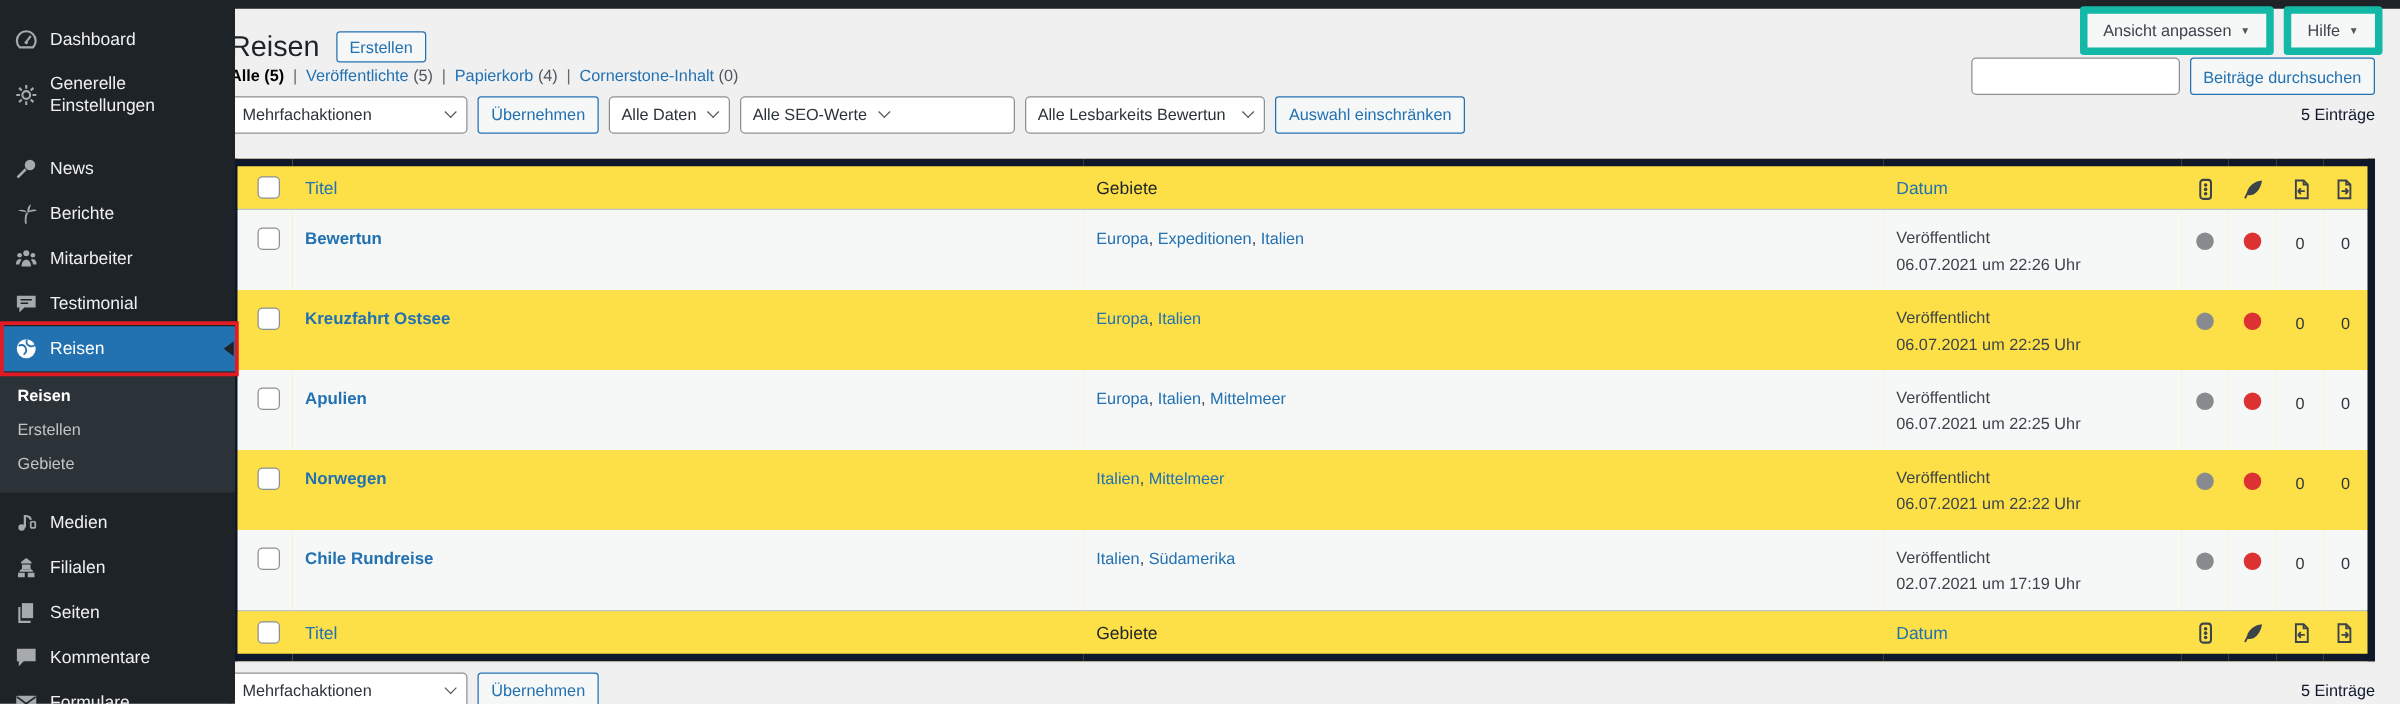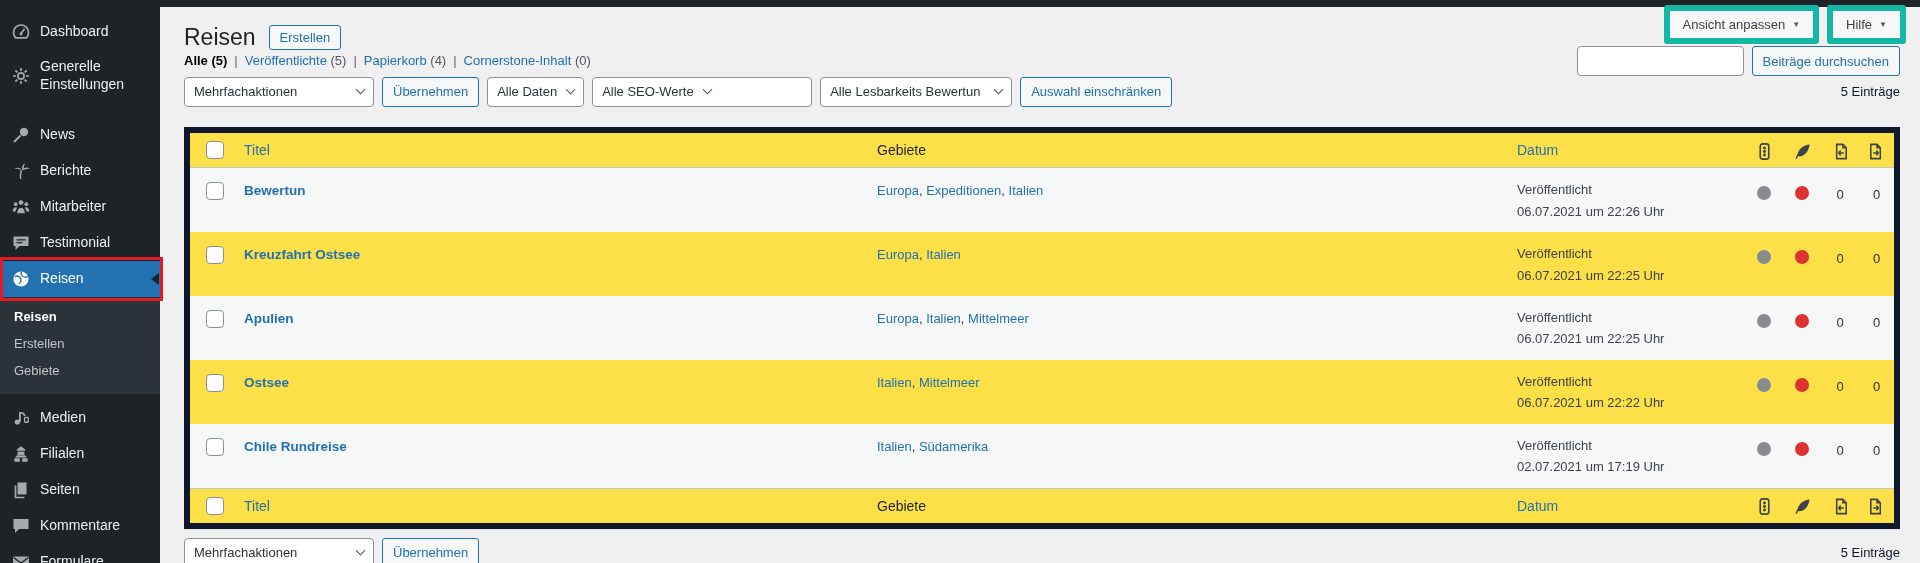--- a/index.html
+++ b/index.html
@@ -3,21 +3,21 @@
 <meta charset="utf-8">
 <style>
   * { box-sizing: border-box; margin: 0; padding: 0; }
   html,body { width:1920px; height:563px; overflow:hidden; }
   body { font-family:"Liberation Sans", sans-serif; background:#f0f0f1; font-size:13px; color:#3c434a; }
 
   
   .admin-bar { position:absolute; top:0; left:0; width:1920px; height:7px; background:#1d2327; z-index:20; }
 
   
-  .sidebar { position:absolute; left:0; top:0; width:160px; height:563px; background:#1d2327; z-index:30; }
+  .sidebar { position:absolute; left:0; top:0; width:188px; height:563px; background:#1d2327; z-index:30; }
   .menu { list-style:none; padding-top:14px; }
   .menu-item { display:flex; align-items:center; gap:9px; padding:8px 8px 8px 11px; color:#f0f0f1; font-size:14px; cursor:pointer; line-height:1.25; }
   .menu-item .mi-icon { width:20px; height:20px; flex:0 0 20px; color:#a7aaad; display:flex; align-items:center; justify-content:center; }
   .menu-item.spaced { margin-top:16px; }
   .menu-item.active { background:#2271b1; color:#fff; position:relative; }
   .menu-item.active .mi-icon { color:#fff; }
   .active-arrow { position:absolute; right:1px; top:50%; transform:translateY(-50%); width:0; height:0;
                   border-top:6px solid transparent; border-bottom:6px solid transparent; border-right:8px solid #1d2327; }
   .red-annotation { position:absolute; top:-4px; bottom:-4px; left:0; right:-3px; border:3px solid #e01b24; z-index:40; pointer-events:none; }
   .submenu { list-style:none; background:#2c3338; padding:6px 0 10px; }
@@ -362,21 +362,21 @@
             <div>Veröffentlicht</div>
             <div>06.07.2021 um 22:25 Uhr</div>
           </td>
         <td class="cell-ico"><span class="dot gray"></span></td>
         <td class="cell-ico"><span class="dot red"></span></td>
         <td class="cell-num">0</td>
         <td class="cell-num">0</td>
       </tr>
       <tr>
         <td class="cell-check"><span class="checkbox"></span></td>
-        <td class="cell-title"><a class="row-title">Ostsee</a></td>
+        <td class="cell-title"><a class="row-title">Norwegen</a></td>
         <td class="cell-gebiete"><a>Italien</a><span>, </span><a>Mittelmeer</a></td>
         <td class="cell-datum">
             <div>Veröffentlicht</div>
             <div>06.07.2021 um 22:22 Uhr</div>
           </td>
         <td class="cell-ico"><span class="dot gray"></span></td>
         <td class="cell-ico"><span class="dot red"></span></td>
         <td class="cell-num">0</td>
         <td class="cell-num">0</td>
       </tr>

